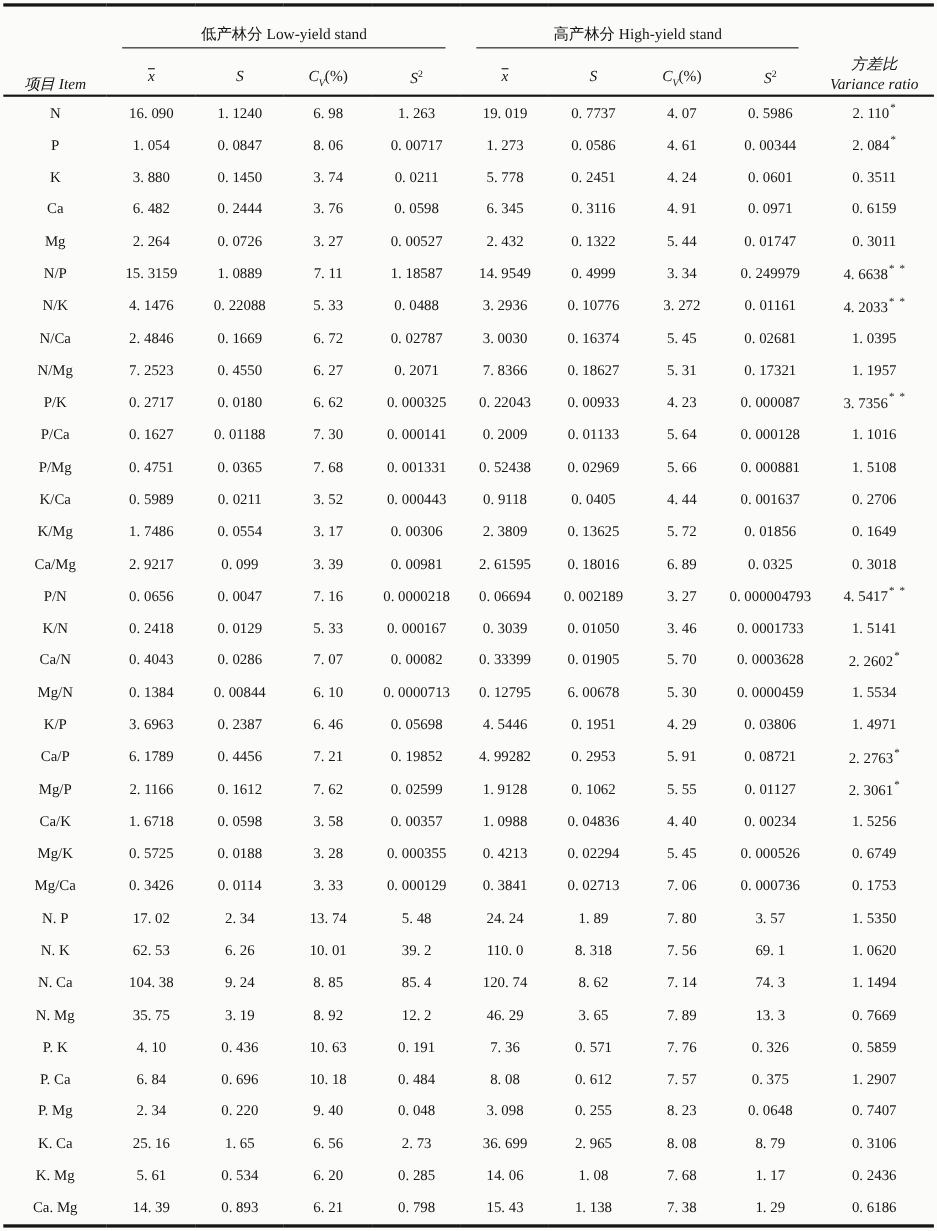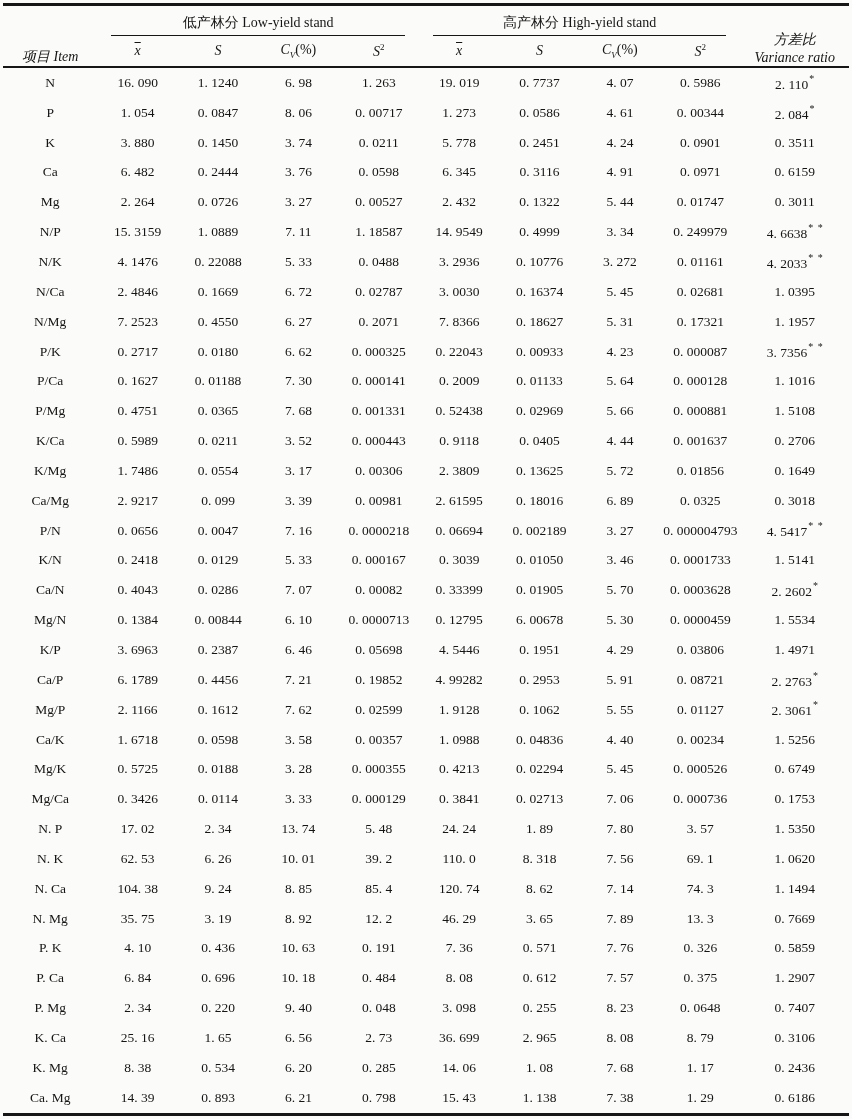--- a/index.html
+++ b/index.html
@@ -35,21 +35,21 @@
     font-size: 14px;
     text-align: center;
     vertical-align: middle;
     padding: 0;
   }
   tr.h1 th { height: 30px; vertical-align: bottom; }
   tr.h2 th { height: 30px; vertical-align: middle; }
   th.item-h, th.vr-h { vertical-align: middle; font-style: italic; }
   .grp-label {
     display: block;
-    margin: 0 14px;
+    margin: 12px 14px;
     padding: 4px 0 3px 0;
     border-bottom: 1.5px solid #161616;
     white-space: nowrap;
   }
   .vr-h .line { display: block; line-height: 1.25; white-space: nowrap; }
   .sym { font-style: italic; }
   .overbar { text-decoration: overline; }
   sub.sym-sub { font-size: 9px; font-style: italic; }
   sup.sym-sup { font-size: 9px; }
 
@@ -140,21 +140,21 @@
         </tr>
         <tr>
           <td>K</td>
           <td>3. 880</td>
           <td>0. 1450</td>
           <td>3. 74</td>
           <td>0. 0211</td>
           <td>5. 778</td>
           <td>0. 2451</td>
           <td>4. 24</td>
-          <td>0. 0901</td>
+          <td>0. 0601</td>
           <td>0. 3511</td>
         </tr>
         <tr>
           <td>Ca</td>
           <td>6. 482</td>
           <td>0. 2444</td>
           <td>3. 76</td>
           <td>0. 0598</td>
           <td>6. 345</td>
           <td>0. 3116</td>
@@ -505,21 +505,21 @@
           <td>6. 56</td>
           <td>2. 73</td>
           <td>36. 699</td>
           <td>2. 965</td>
           <td>8. 08</td>
           <td>8. 79</td>
           <td>0. 3106</td>
         </tr>
         <tr>
           <td>K. Mg</td>
-          <td>8. 38</td>
+          <td>5. 61</td>
           <td>0. 534</td>
           <td>6. 20</td>
           <td>0. 285</td>
           <td>14. 06</td>
           <td>1. 08</td>
           <td>7. 68</td>
           <td>1. 17</td>
           <td>0. 2436</td>
         </tr>
         <tr>

